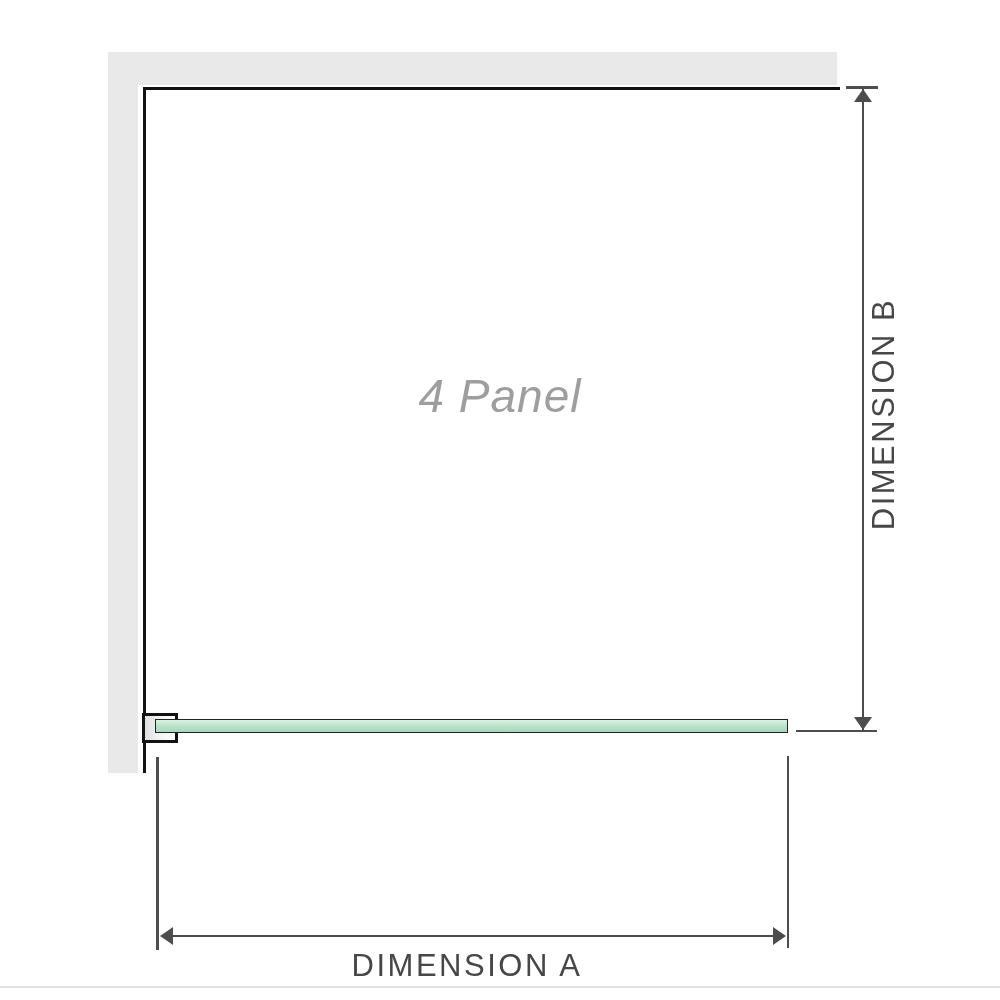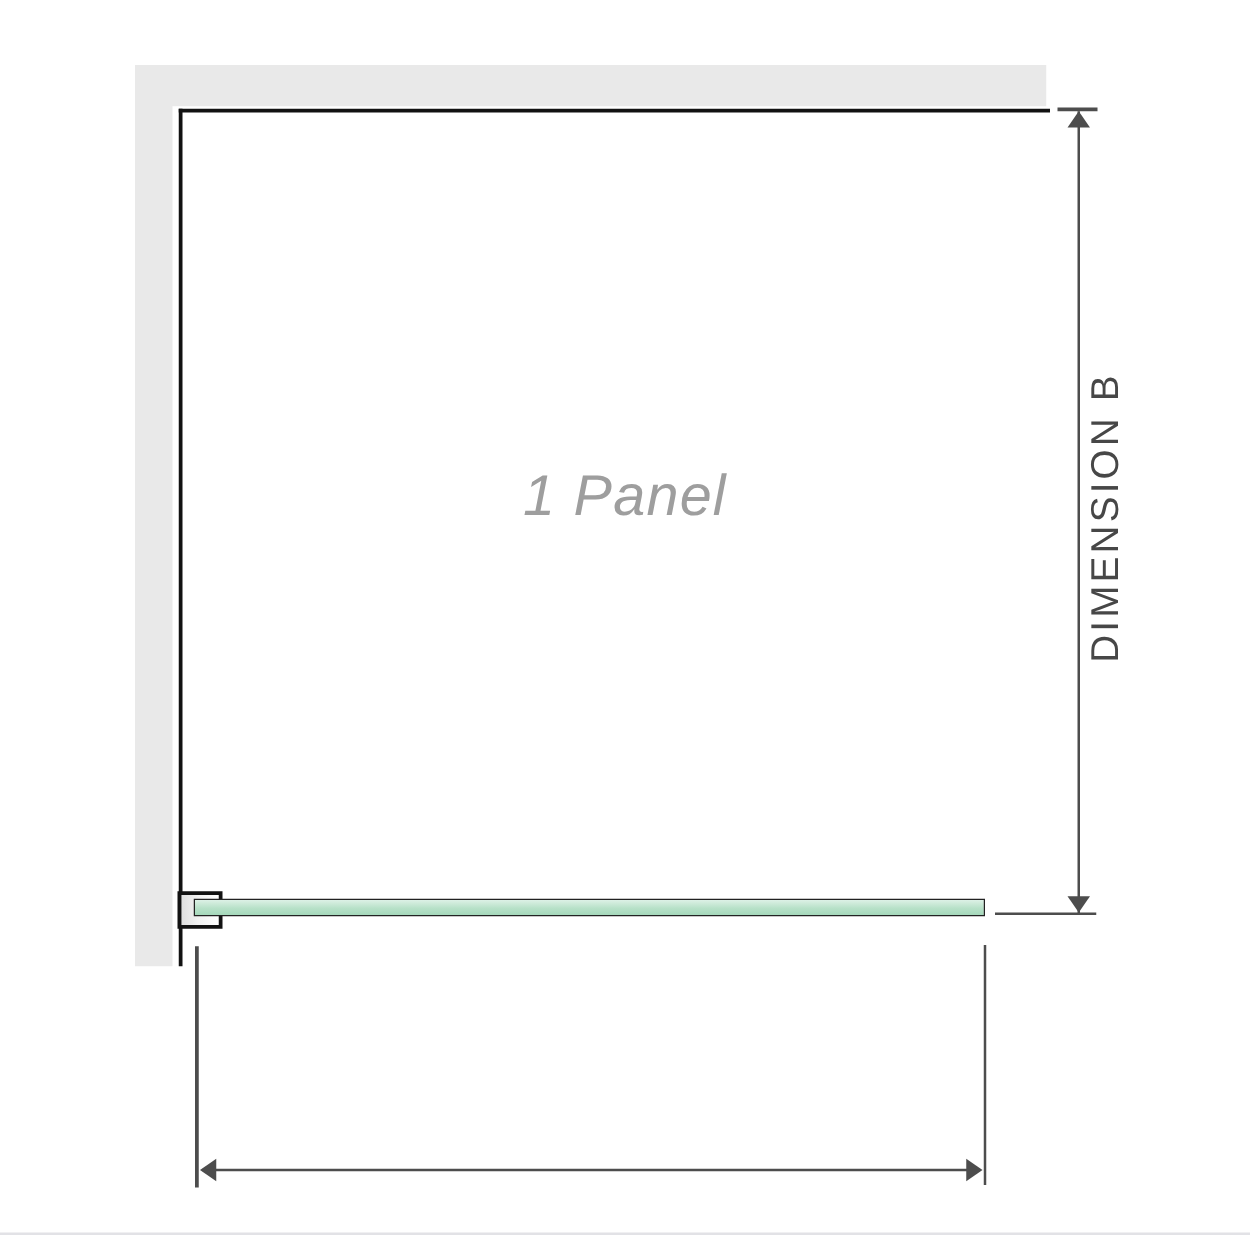--- a/index.html
+++ b/index.html
@@ -108,33 +108,34 @@
 </head>
 <body>
 
 <div class="canvas">
 
   <div class="abs wall-top"></div>
   <div class="abs wall-left"></div>
   <div class="abs edge-top"></div>
   <div class="abs edge-left"></div>
 
-  <div class="abs panel-label">1 Panel</div>
+  <div class="abs panel-label">4 Panel</div>
 
   <div class="abs bracket"></div>
   <div class="abs glass"></div>
 
   <div class="abs dim-line dimb-line"></div>
   <div class="abs dim-line dimb-tick-top"></div>
   <div class="abs dim-line dimb-tick-bottom"></div>
   <div class="abs tri arr-up"></div>
   <div class="abs tri arr-down"></div>
   <div class="abs dim-label dimb-label">DIMENSION B</div>
 
   <div class="abs dim-line exta-left"></div>
   <div class="abs dim-line exta-right"></div>
   <div class="abs dim-line dima-line"></div>
   <div class="abs tri arr-left"></div>
   <div class="abs tri arr-right"></div>
+  <div class="abs dim-label dima-label">DIMENSION A</div>
 
   <div class="abs divider"></div>
 
 </div>
 
 </body></html>

